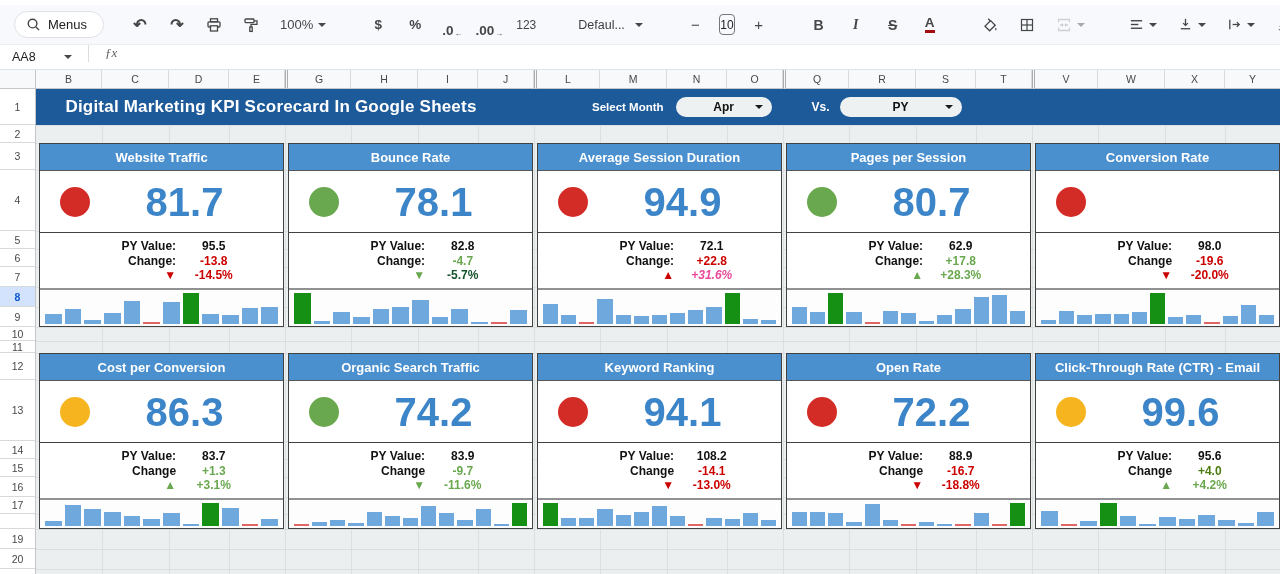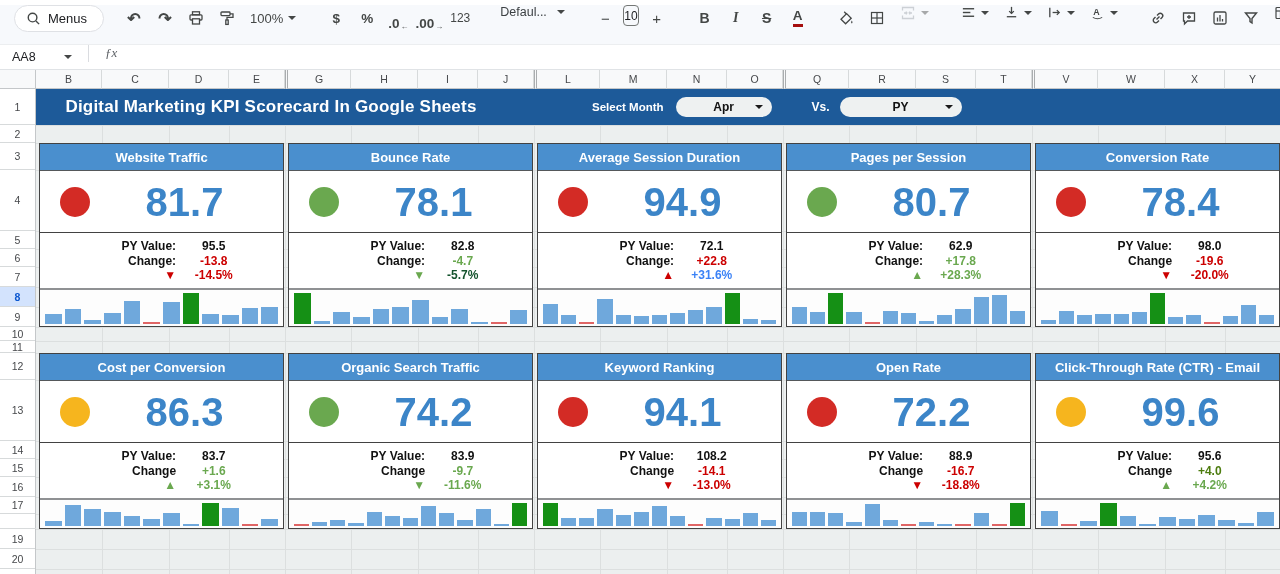--- a/index.html
+++ b/index.html
@@ -5,21 +5,21 @@
   * { box-sizing: border-box; }
   html,body { margin:0; padding:0; }
   body {
     width:1280px; height:574px; overflow:hidden;
     font-family:"Liberation Sans", sans-serif;
     background:#ffffff; color:#202124;
   }
   
   .topbar {
     height:44px; background:#f7f9fc; border-top:5px solid #fff;
-    display:flex; align-items:flex-start; padding:0 10px 0 14px; gap:5px;
+    display:flex; align-items:center; padding:0 10px 0 14px; gap:11px;
   }
   .menus-pill {
     display:flex; align-items:center; gap:7px; background:#fff;
     border:1px solid #dfe1e5; border-radius:18px; padding:5px 16px 5px 11px;
     font-size:13px; color:#202124; margin-right:12px; cursor:pointer;
   }
   .tbtn {
     min-width:26px; height:26px; display:flex; align-items:center; justify-content:center;
     border-radius:4px; font-size:13.5px; color:#444746; font-weight:bold; padding:0 3px;
   }
@@ -400,21 +400,21 @@
       <div class="py-line">
         <span class="py-label">PY Value:</span>
         <span class="py-val">72.1</span>
       </div>
       <div class="py-line">
         <span class="py-label">Change:</span>
         <span class="py-val" style="color: rgb(204, 0, 0);">+22.8</span>
       </div>
       <div class="py-line">
         <span class="py-label py-arrow" style="color: rgb(204, 0, 0);">▲</span>
-        <span class="py-val" style="color: #3b82f6;">+31.6%</span>
+        <span class="py-val" style="color: #ec4899; font-style: italic;">+31.6%</span>
       </div>
     </div>
     <div class="card-chart">
             <div class="bar" style="background: rgb(111, 168, 220); height: 65%;"></div>
             <div class="bar" style="background: rgb(111, 168, 220); height: 28%;"></div>
             <div class="bar" style="background: rgb(224, 102, 102); height: 2px;"></div>
             <div class="bar" style="background: rgb(111, 168, 220); height: 82%;"></div>
             <div class="bar" style="background: rgb(111, 168, 220); height: 30%;"></div>
             <div class="bar" style="background: rgb(111, 168, 220); height: 26%;"></div>
             <div class="bar" style="background: rgb(111, 168, 220); height: 30%;"></div>
@@ -459,21 +459,20 @@
             <div class="bar" style="background: rgb(111, 168, 220); height: 50%;"></div>
             <div class="bar" style="background: rgb(111, 168, 220); height: 88%;"></div>
             <div class="bar" style="background: rgb(111, 168, 220); height: 95%;"></div>
             <div class="bar" style="background: rgb(111, 168, 220); height: 42%;"></div>
           </div>
   </div>
         <div class="card">
     <div class="card-header">Conversion Rate</div>
     <div class="card-valuearea">
       <span class="status-dot" style="background: rgb(211, 43, 37);"></span>
-      <span class="card-value">78.4</span>
     </div>
     <div class="card-py">
       <div class="py-line">
         <span class="py-label">PY Value:</span>
         <span class="py-val">98.0</span>
       </div>
       <div class="py-line">
         <span class="py-label">Change</span>
         <span class="py-val" style="color: rgb(204, 0, 0);">-19.6</span>
       </div>
@@ -506,21 +505,21 @@
       <span class="status-dot" style="background: rgb(246, 181, 30);"></span>
       <span class="card-value">86.3</span>
     </div>
     <div class="card-py">
       <div class="py-line">
         <span class="py-label">PY Value:</span>
         <span class="py-val">83.7</span>
       </div>
       <div class="py-line">
         <span class="py-label">Change</span>
-        <span class="py-val" style="color: rgb(106, 168, 79);">+1.6</span>
+        <span class="py-val" style="color: rgb(106, 168, 79);">+1.3</span>
       </div>
       <div class="py-line">
         <span class="py-label py-arrow" style="color: rgb(106, 168, 79);">▲</span>
         <span class="py-val" style="color: rgb(106, 168, 79);">+3.1%</span>
       </div>
     </div>
     <div class="card-chart">
             <div class="bar" style="background: rgb(111, 168, 220); height: 20%;"></div>
             <div class="bar" style="background: rgb(111, 168, 220); height: 90%;"></div>
             <div class="bar" style="background: rgb(111, 168, 220); height: 75%;"></div>

